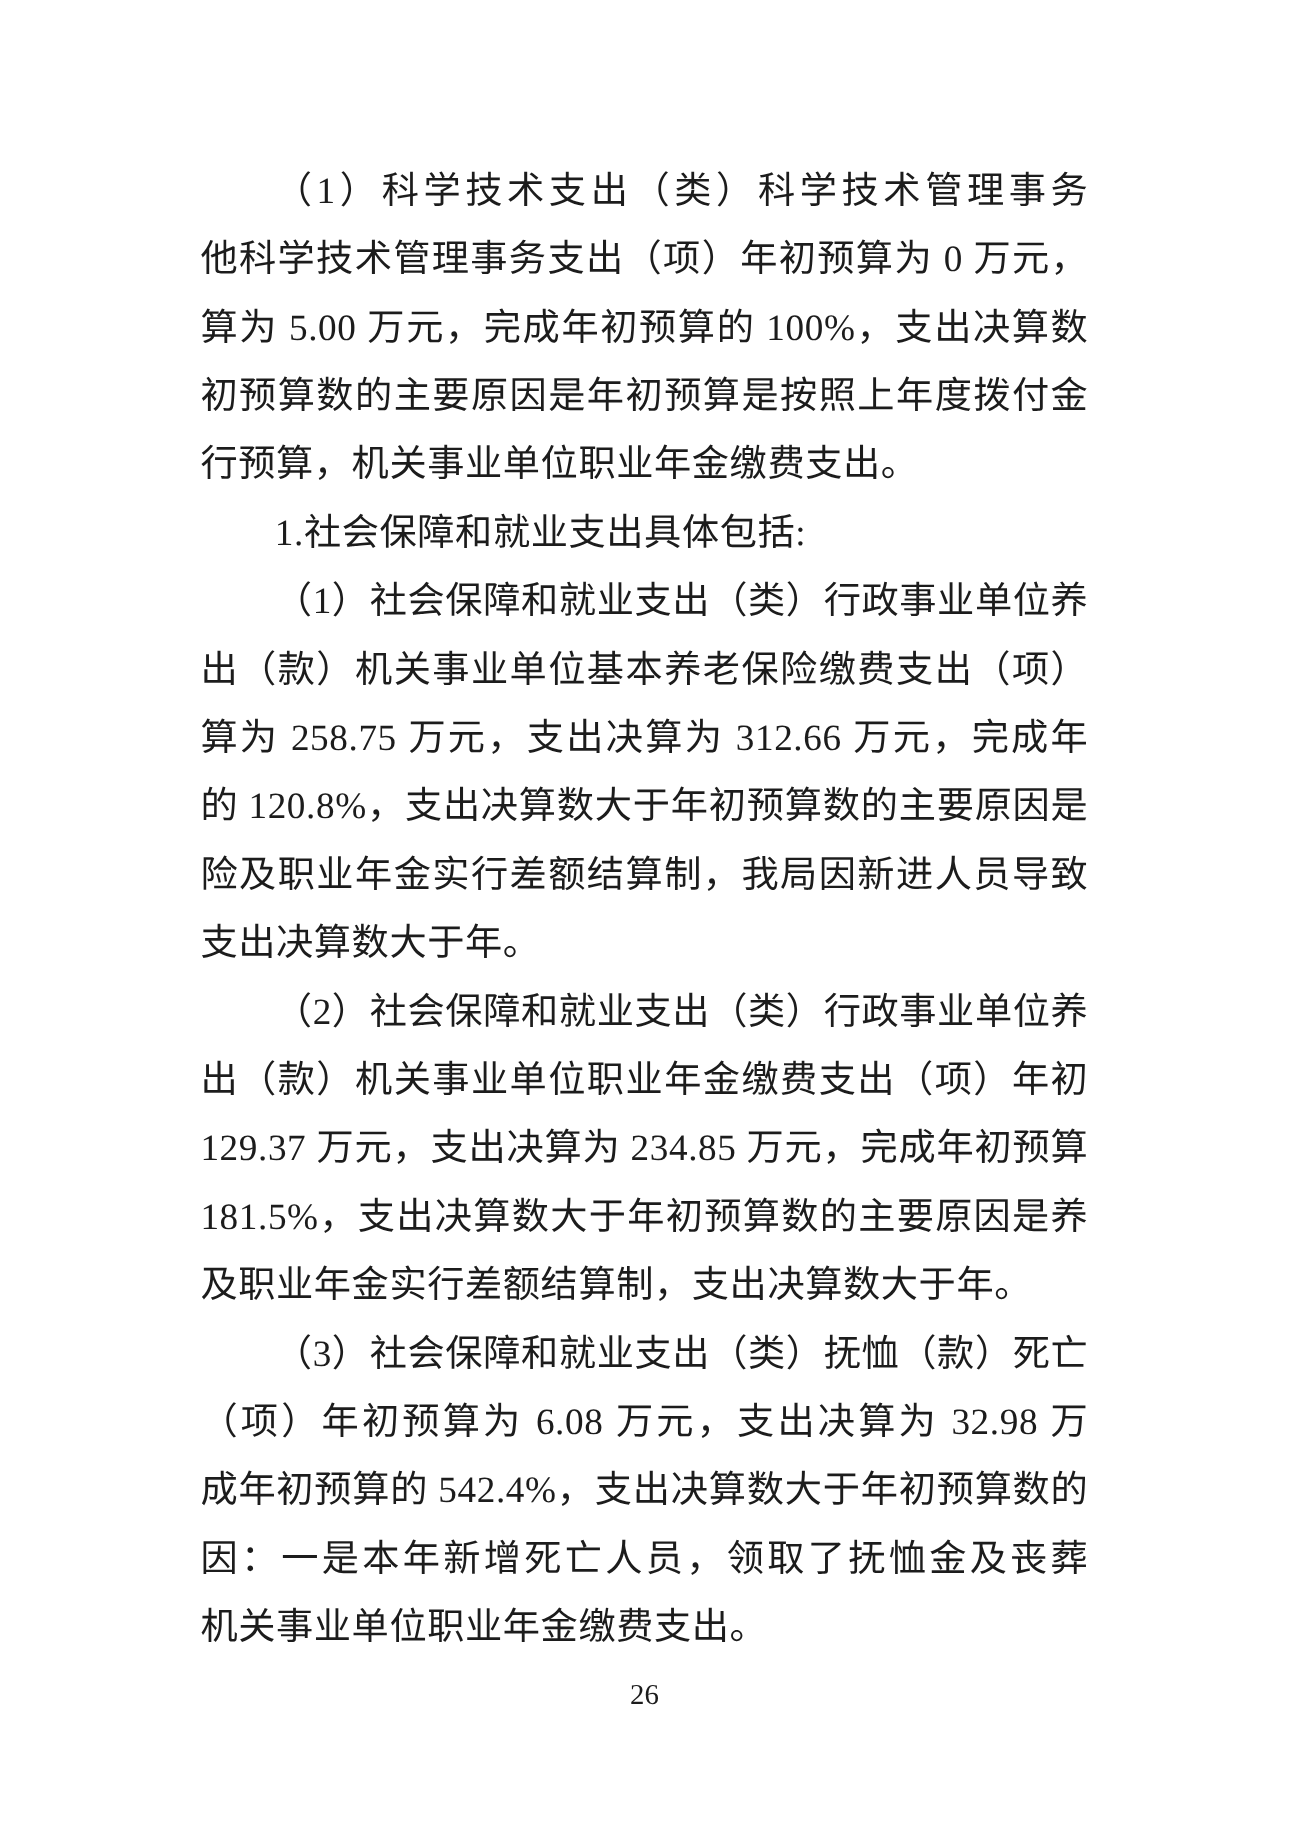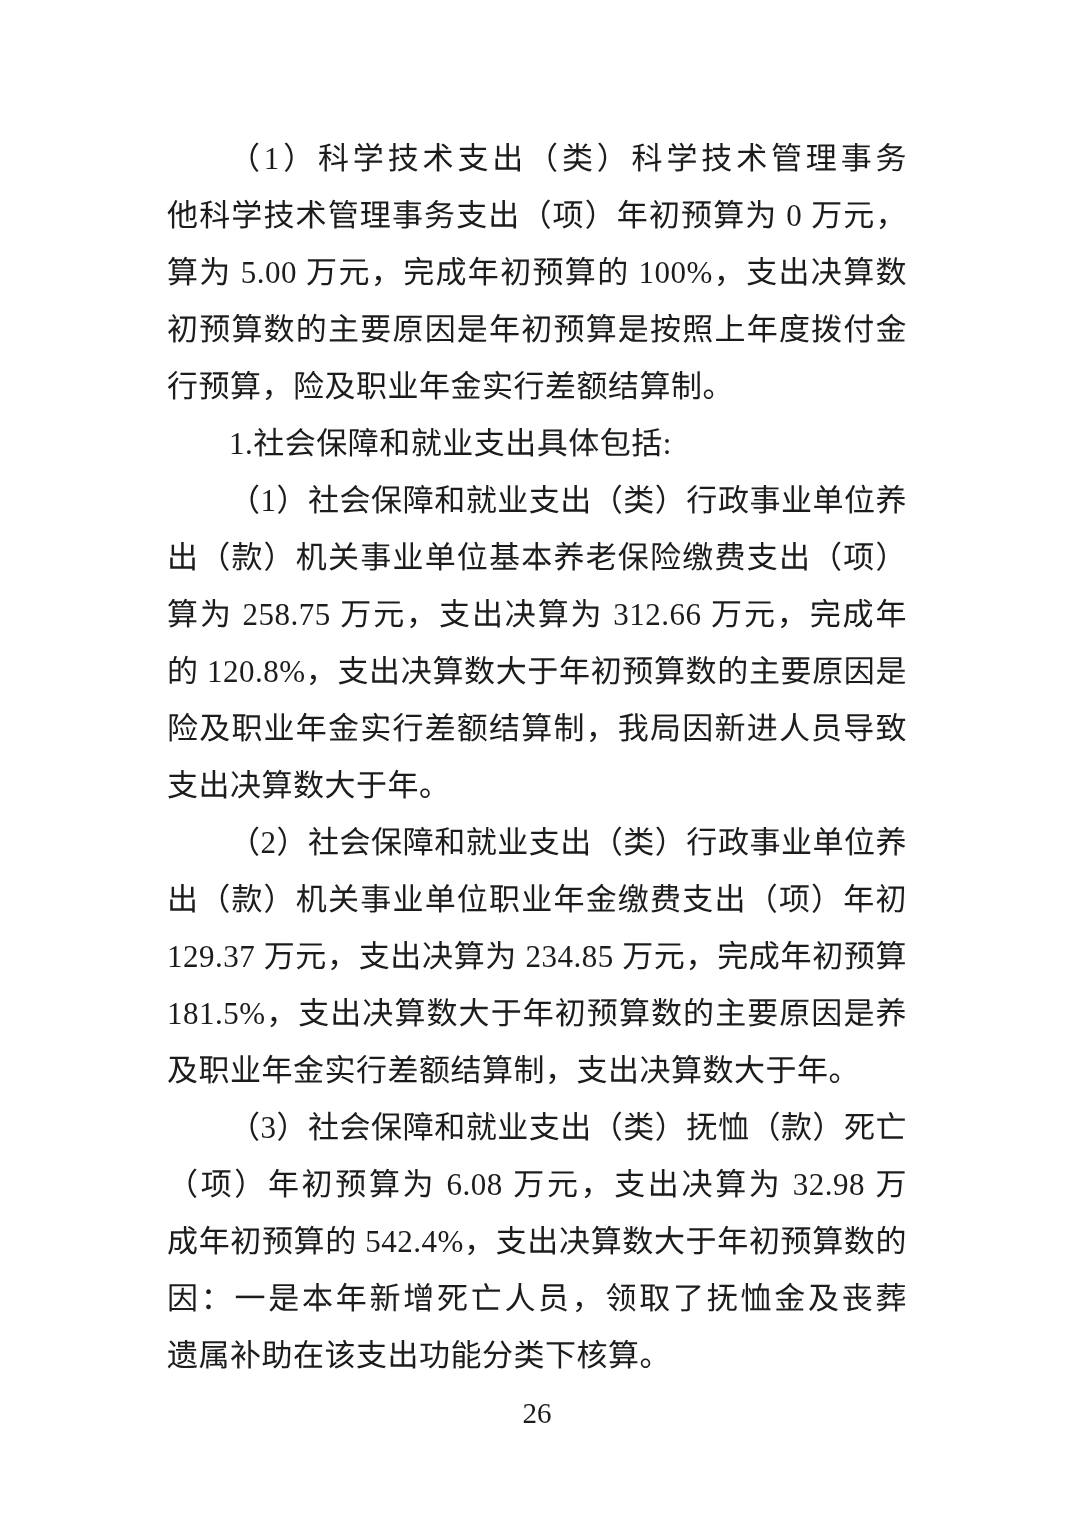--- a/index.html
+++ b/index.html
@@ -43,36 +43,36 @@
   }
   .line.para-end {
     text-align-last: left;
   }
   .footer {
     position: absolute;
     left: 0;
     top: 1398px;
     width: 100%;
     text-align: center;
-    font-size: 29px;
+    font-size: 24px;
     line-height: 30px;
     color: #1c1c1c;
   }
 </style>
 </head>
 <body>
 
 <main class="page">
   <section class="text-block" id="body-text">
       <p class="para">
         <span class="line first-indent">（1）科学技术支出（类）科学技术管理事务（款）其</span>
         <span class="line">他科学技术管理事务支出（项）年初预算为 0 万元，支出决</span>
         <span class="line">算为 5.00 万元，完成年初预算的 100%，支出决算数大于年</span>
         <span class="line">初预算数的主要原因是年初预算是按照上年度拨付金额进</span>
-        <span class="line para-end">行预算，险及职业年金实行差额结算制。</span>
+        <span class="line para-end">行预算，机关事业单位职业年金缴费支出。</span>
       </p>
       <p class="para">
         <span class="line first-indent para-end">1.社会保障和就业支出具体包括:</span>
       </p>
       <p class="para">
         <span class="line first-indent">（1）社会保障和就业支出（类）行政事业单位养老支</span>
         <span class="line">出（款）机关事业单位基本养老保险缴费支出（项）年初预</span>
         <span class="line">算为 258.75 万元，支出决算为 312.66 万元，完成年初预算</span>
         <span class="line">的 120.8%，支出决算数大于年初预算数的主要原因是养老保</span>
         <span class="line">险及职业年金实行差额结算制，我局因新进人员导致养老保</span>
@@ -83,19 +83,19 @@
         <span class="line">出（款）机关事业单位职业年金缴费支出（项）年初预算为</span>
         <span class="line">129.37 万元，支出决算为 234.85 万元，完成年初预算的</span>
         <span class="line">181.5%，支出决算数大于年初预算数的主要原因是养老保险</span>
         <span class="line para-end">及职业年金实行差额结算制，支出决算数大于年。</span>
       </p>
       <p class="para">
         <span class="line first-indent">（3）社会保障和就业支出（类）抚恤（款）死亡抚恤</span>
         <span class="line">（项）年初预算为 6.08 万元，支出决算为 32.98 万元，完</span>
         <span class="line">成年初预算的 542.4%，支出决算数大于年初预算数的主要原</span>
         <span class="line">因：一是本年新增死亡人员，领取了抚恤金及丧葬费；二是</span>
-        <span class="line para-end">遗属补助在该支出功能分类下核算。</span>
+        <span class="line para-end">机关事业单位职业年金缴费支出。</span>
       </p>
     </section>
   <div class="footer">
     <span>26</span>
   </div>
 </main>
 
 </body></html>

